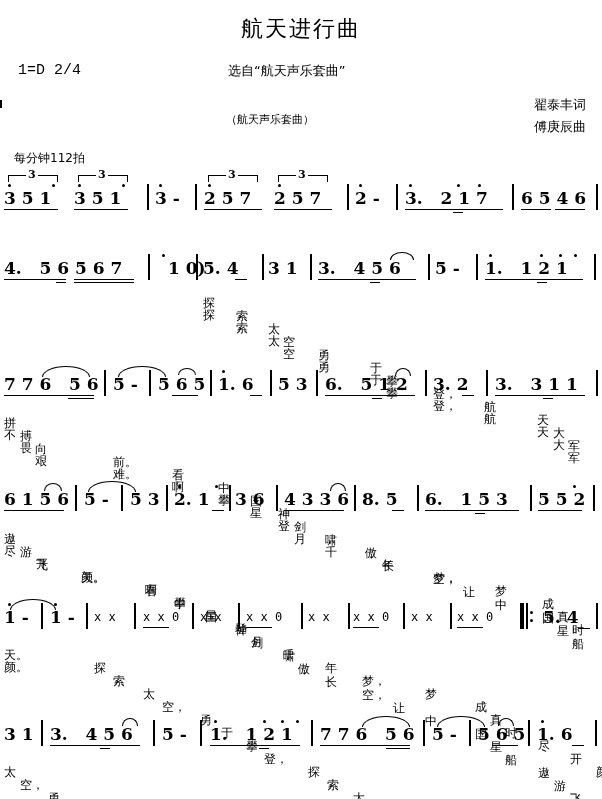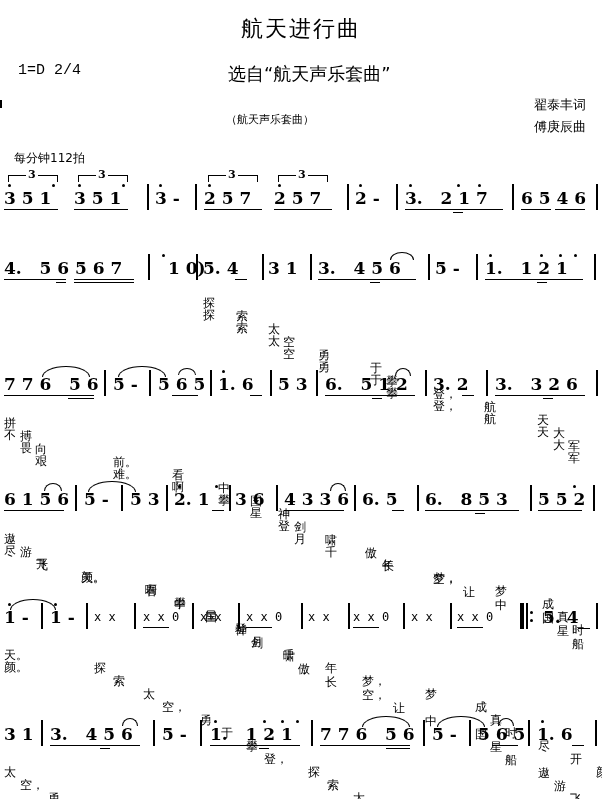--- a/index.html
+++ b/index.html
@@ -1,20 +1,20 @@
 <!DOCTYPE html>
 <html><head>
 <meta charset="utf-8">
 <style>
   html, body { margin:0; padding:0; background:#ffffff; }
   body { width:602px; height:799px; position:relative; overflow:hidden; font-family:"DejaVu Serif", serif; color:#000; }
   .abs { position:absolute; white-space:nowrap; }
   .title { left:0; width:602px; text-align:center; top:14px; font-family:"DejaVu Sans", sans-serif; font-size:22px; letter-spacing:2px; }
   .key { left:18px; top:62px; font-family:"Liberation Mono", monospace; font-size:15px; }
-  .source { left:228px; top:62px; font-family:"DejaVu Sans", sans-serif; font-size:18px; }
+  .source { left:228px; top:62px; font-family:"DejaVu Sans", sans-serif; font-size:13px; }
   .credit { left:226px; top:112px; font-family:"DejaVu Sans", sans-serif; font-size:11px; }
   .lyricist { left:534px; top:96px; font-family:"DejaVu Sans", sans-serif; font-size:13px; }
   .composer { left:534px; top:118px; font-family:Liberation Serif, serif; font-size:13px; }
   .tempo { left:14px; top:150px; font-family:"DejaVu Sans", sans-serif; font-size:12px; }
   .tick { left:0; top:100px; width:2px; height:8px; background:#000; }
 
   .row { position:absolute; left:0; width:602px; }
   .notes { position:absolute; left:0; top:0; height:24px; font-family:"DejaVu Serif", serif; font-weight:bold; font-size:17px; }
   .seg { position:absolute; top:0; white-space:pre; }
   .bar { position:absolute; width:1.5px; background:#000; top:-4px; height:26px; }
@@ -149,21 +149,21 @@
 
 <div class="row" style="top:374px;">
   <div class="notes">
     <span class="seg" style="left:4px">7 7 6   5 6</span>
     <span class="seg" style="left:113px">5 -</span>
     <span class="seg" style="left:158px">5 6 5</span>
     <span class="seg" style="left:218px">1. 6</span>
     <span class="seg" style="left:278px">5 3</span>
     <span class="seg" style="left:325px">6.   5 1 2</span>
     <span class="seg" style="left:433px">3. 2</span>
-    <span class="seg" style="left:495px">3.   3 2 6</span>
+    <span class="seg" style="left:495px">3.   3 1 1</span>
   </div>
   <div class="bar" style="left:104px"></div>
   <div class="bar" style="left:149px"></div>
   <div class="bar" style="left:210px"></div>
   <div class="bar" style="left:270px"></div>
   <div class="bar" style="left:316px"></div>
   <div class="bar" style="left:425px"></div>
   <div class="bar" style="left:486px"></div>
   <div class="bar" style="left:596px"></div>
   <div class="ul" style="left:4px;width:90px;top:21px"></div>
@@ -221,22 +221,22 @@
 </div>
 
 <div class="row" style="top:489px;">
   <div class="notes">
     <span class="seg" style="left:4px">6 1 5 6</span>
     <span class="seg" style="left:84px">5 -</span>
     <span class="seg" style="left:130px">5 3</span>
     <span class="seg" style="left:174px">2. 1</span>
     <span class="seg" style="left:235px">3 6</span>
     <span class="seg" style="left:284px">4 3 3 6</span>
-    <span class="seg" style="left:362px">6. 5</span>
-    <span class="seg" style="left:425px">6.   8 5 3</span>
+    <span class="seg" style="left:362px">8. 5</span>
+    <span class="seg" style="left:425px">6.   1 5 3</span>
     <span class="seg" style="left:538px">5 5 2</span>
   </div>
   <div class="bar" style="left:75px"></div>
   <div class="bar" style="left:121px"></div>
   <div class="bar" style="left:166px"></div>
   <div class="bar" style="left:229px"></div>
   <div class="bar" style="left:276px"></div>
   <div class="bar" style="left:354px"></div>
   <div class="bar" style="left:417px"></div>
   <div class="bar" style="left:530px"></div>

